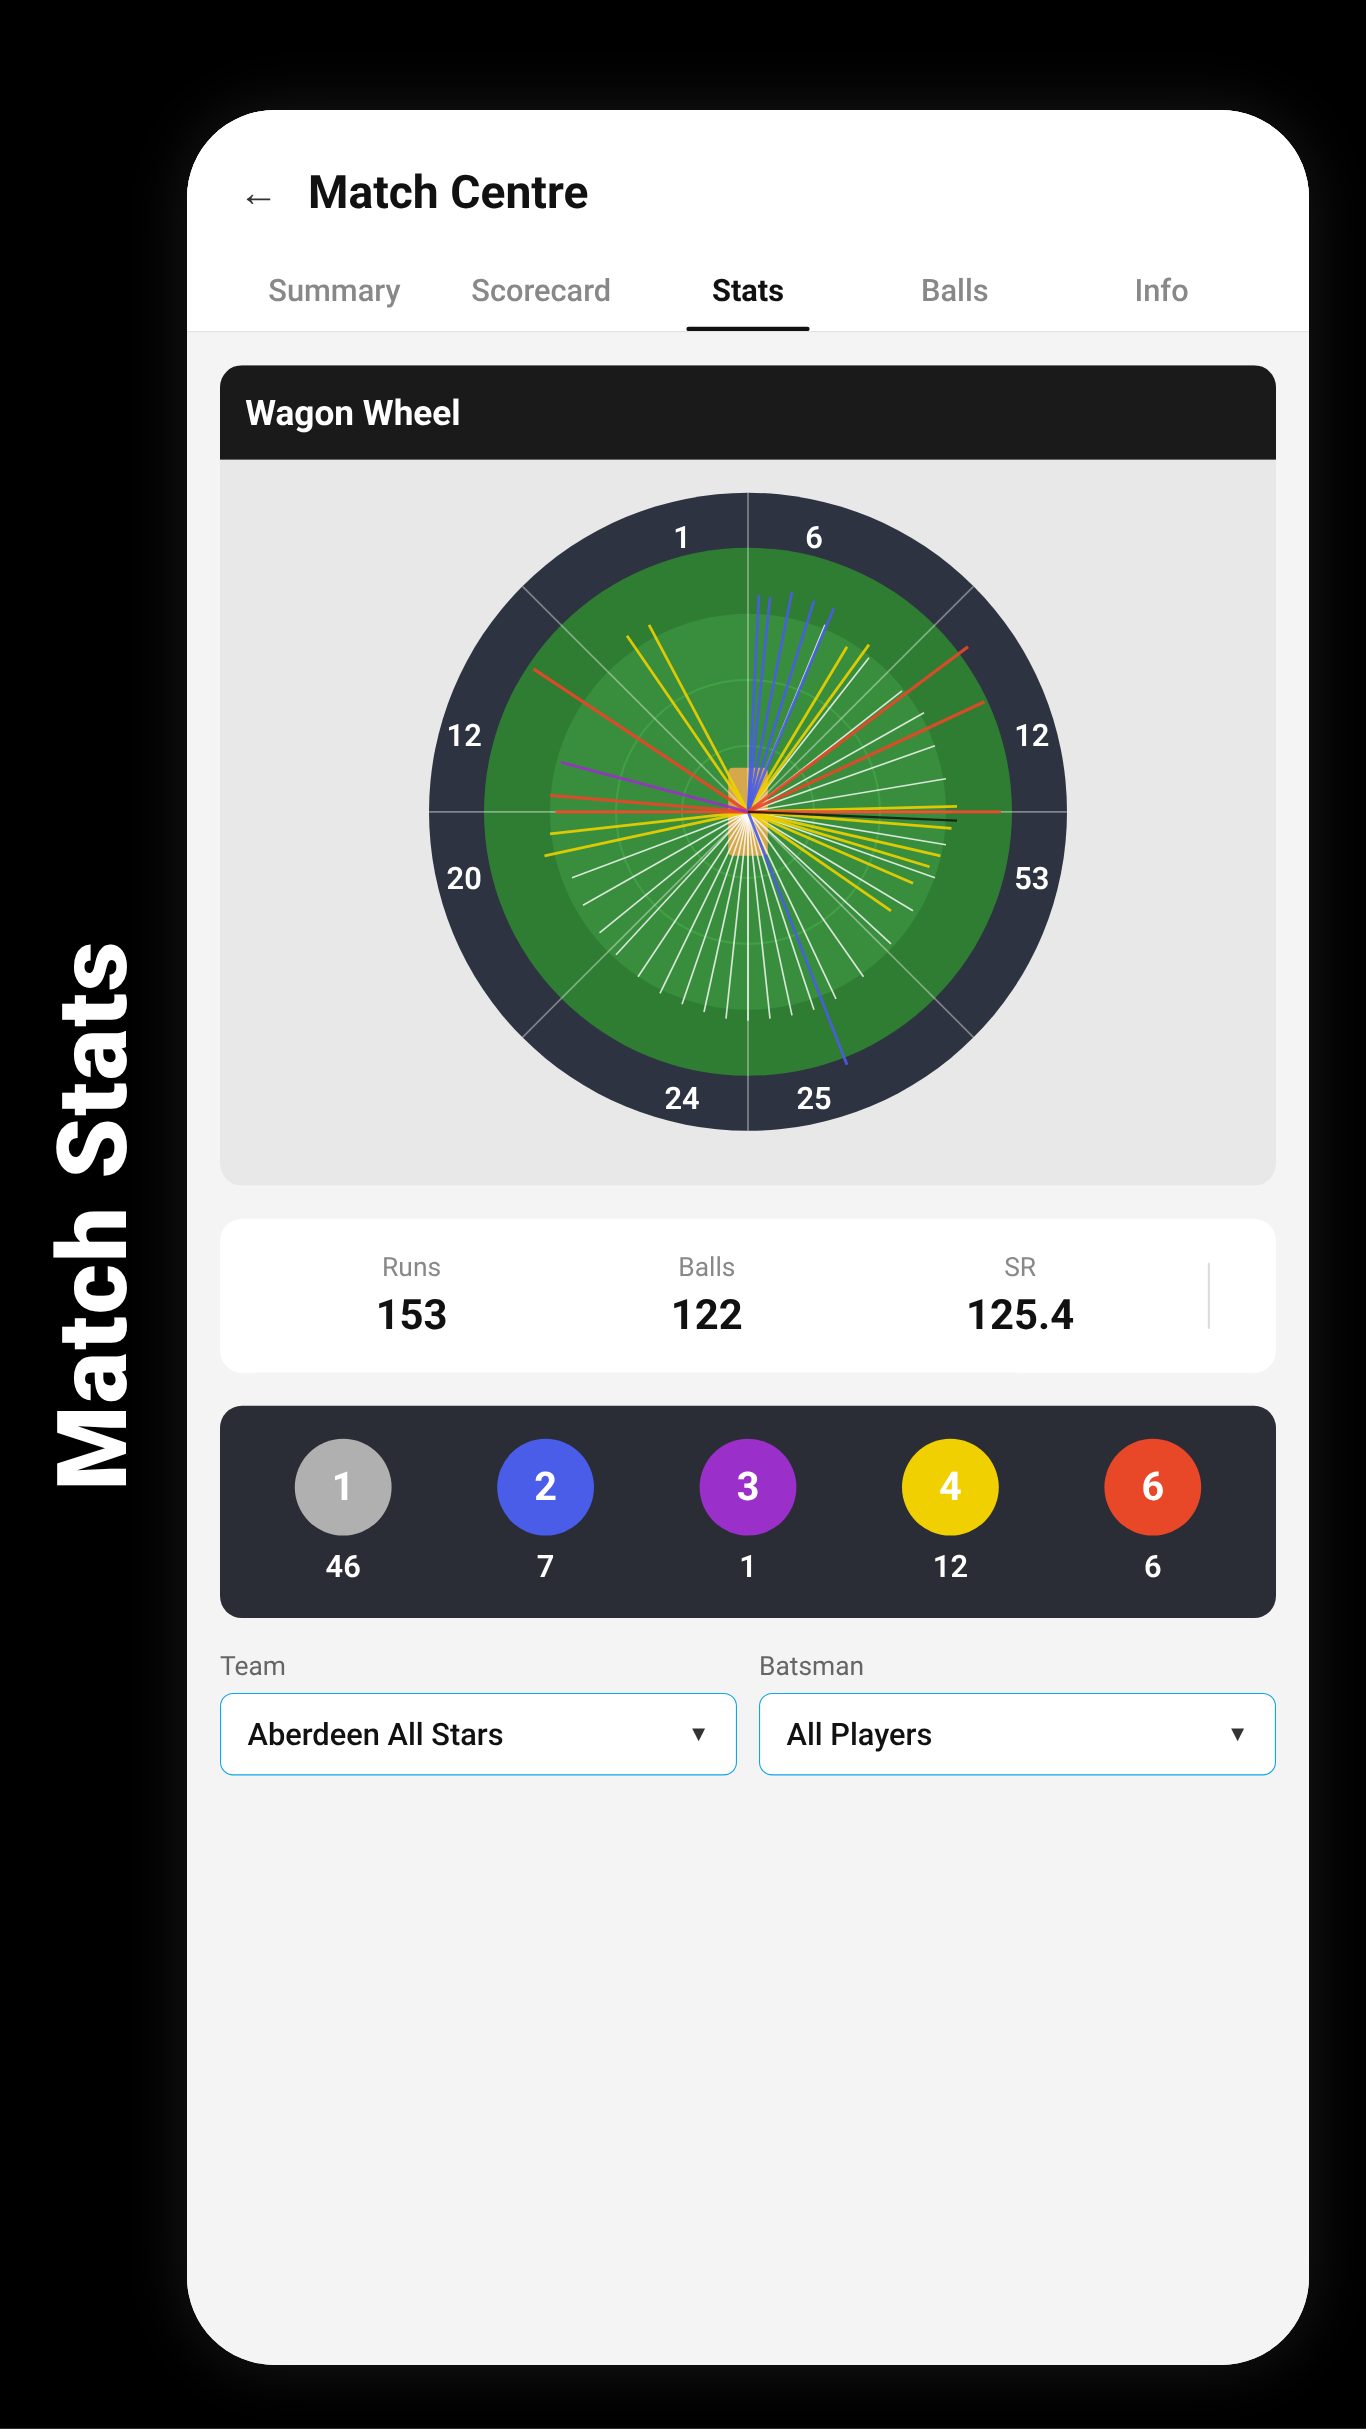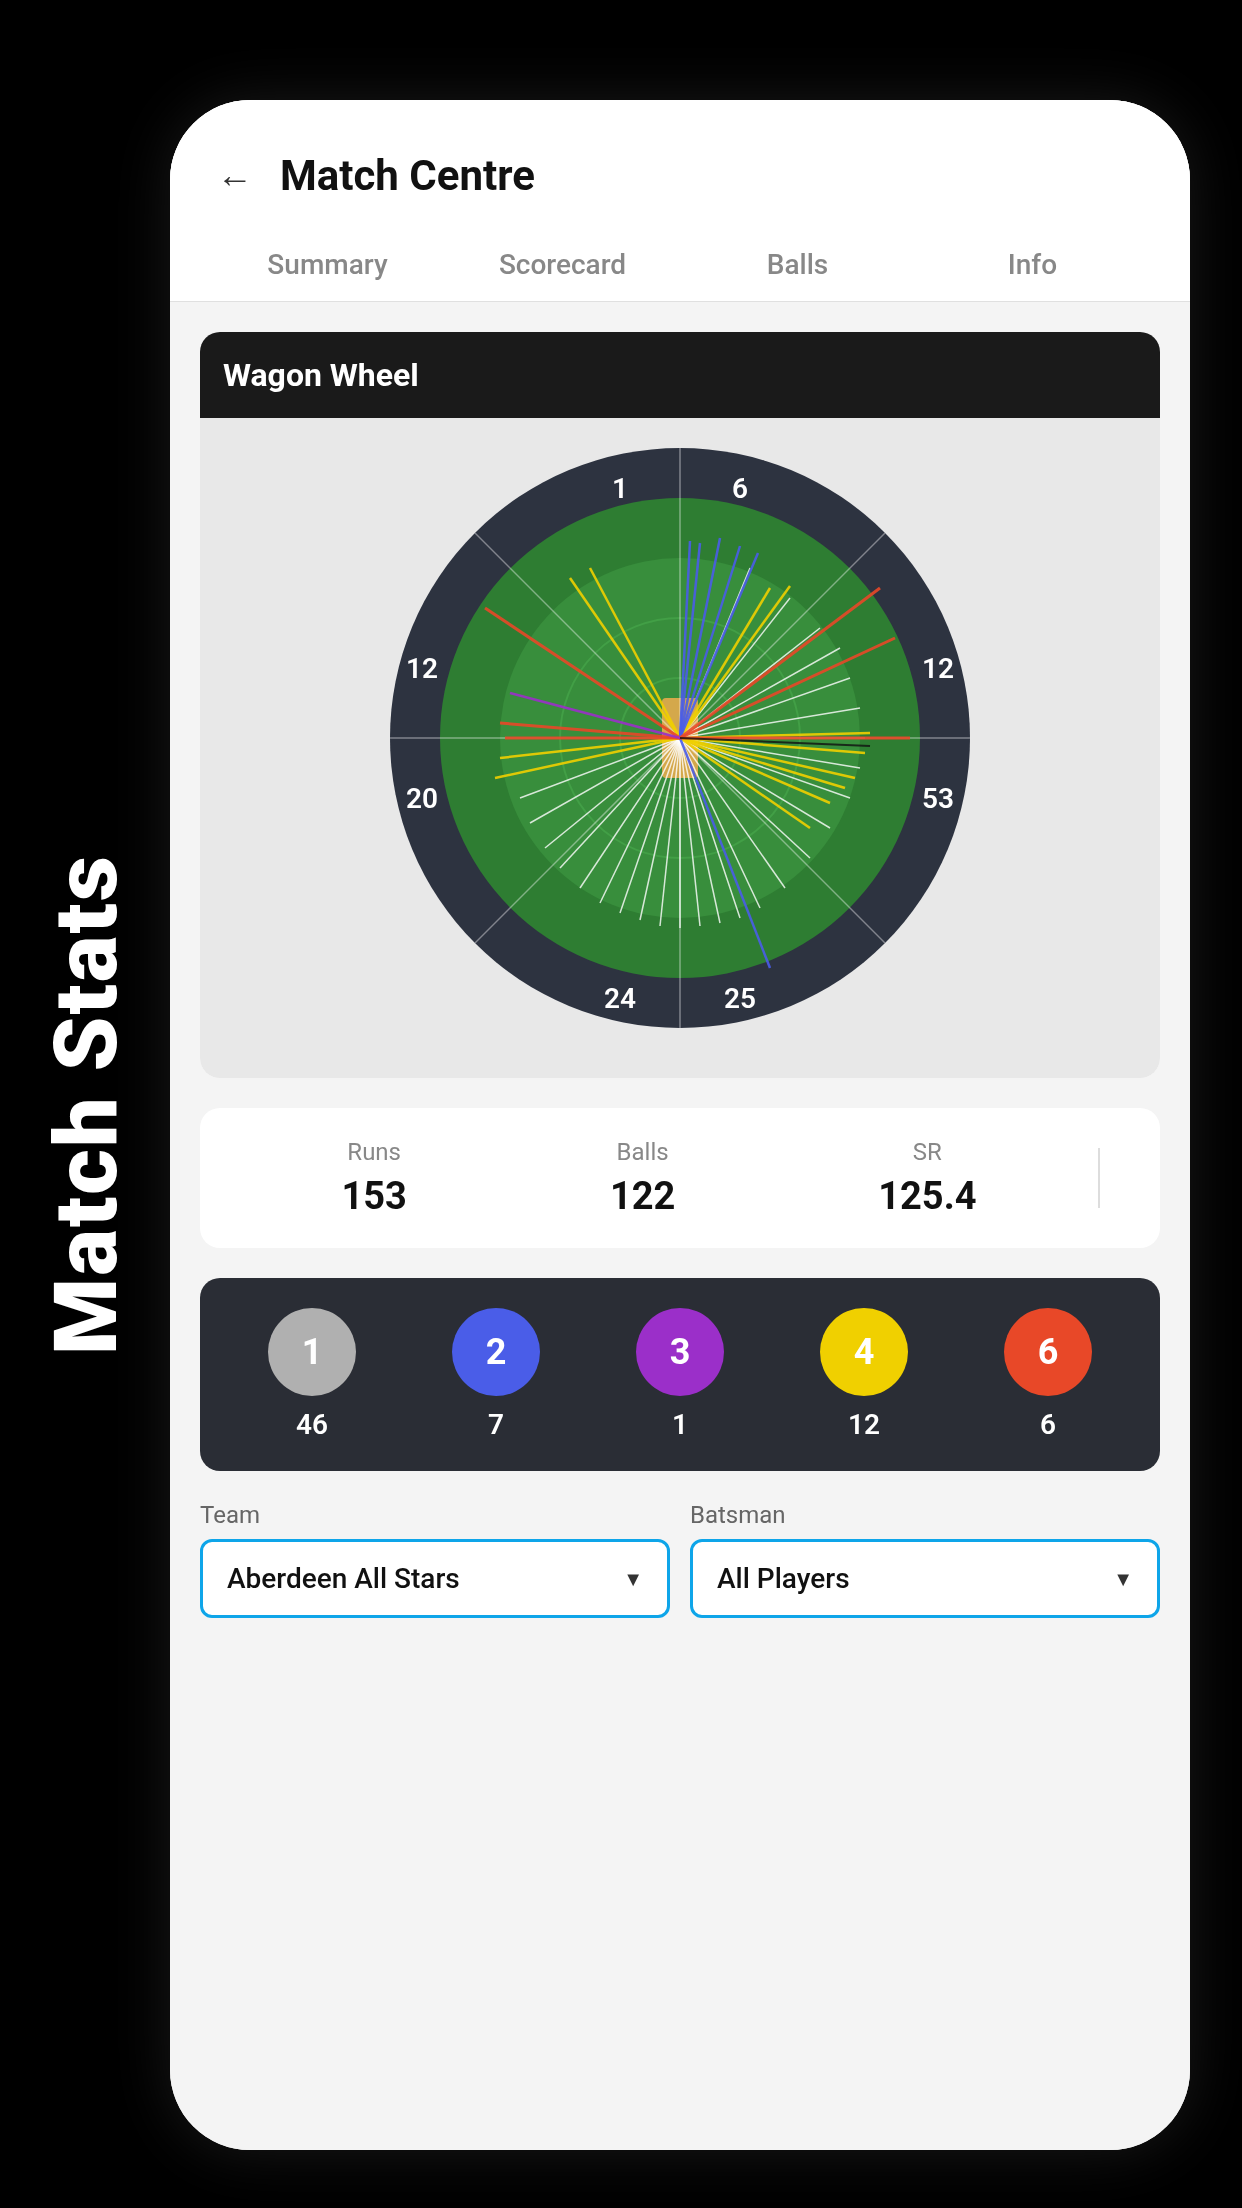--- a/index.html
+++ b/index.html
@@ -237,21 +237,21 @@
     .dropdown-group {
       flex: 1;
     }
     .dropdown-label {
       font-size: 24px;
       color: #666;
       margin-bottom: 10px;
     }
     .dropdown-select {
       background: #fff;
-      border: 3px solid #0ea5e9;
+      border: 1px solid #0ea5e9;
       border-radius: 12px;
       padding: 20px 24px;
       font-size: 28px;
       color: #111;
       font-weight: 500;
       display: flex;
       align-items: center;
       justify-content: space-between;
       cursor: pointer;
       width: 100%;
@@ -275,20 +275,21 @@
       <div class="header-top">
         <div class="back-btn">
           <span class="back-arrow">←</span>
         </div>
         <div class="header-title">Match Centre</div>
       </div>
 
       <div class="tabs">
         <div class="tab">Summary</div>
         <div class="tab">Scorecard</div>
+        <div class="tab active">Stats</div>
         <div class="tab">Balls</div>
         <div class="tab">Info</div>
       </div>
     </div>
 
     <div class="content">
 
       <div class="wagon-wheel-card">
         <div class="wagon-wheel-header">
           <span class="wagon-wheel-title">Wagon Wheel</span>

